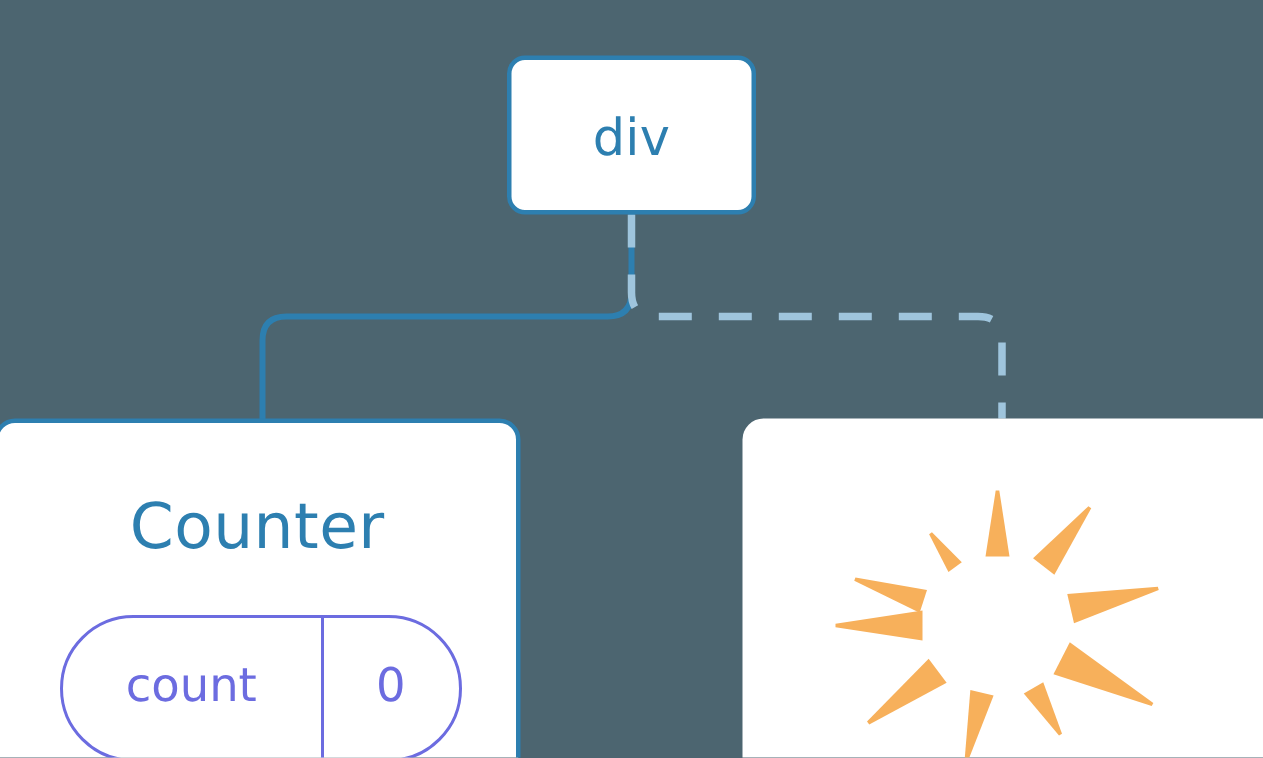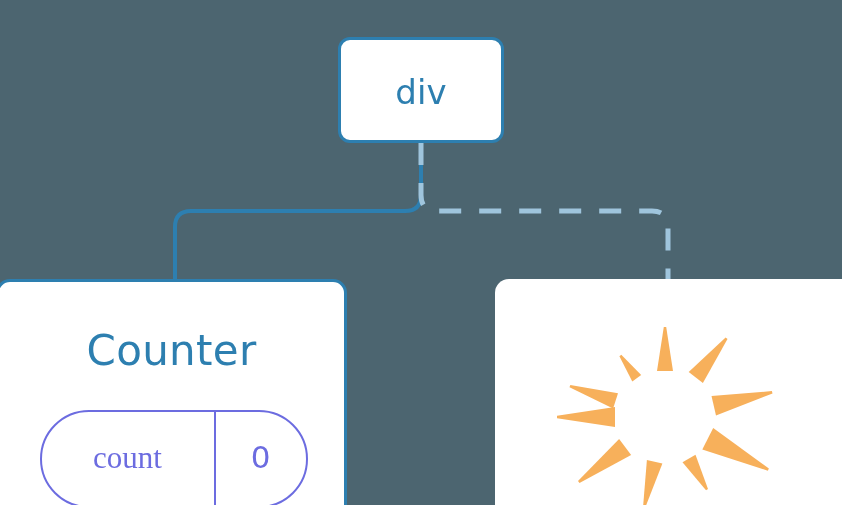--- a/index.html
+++ b/index.html
@@ -98,21 +98,20 @@
     display: flex;
     align-items: center;
     justify-content: center;
     color: #6c6ce0;
     font-size: 31px;
     line-height: 1;
   }
   .pill-key {
     width: 172px;
     padding-bottom: 3px;
-    font-family: Liberation Serif, serif;
   }
   .pill-val {
     width: 90px;
     border-left: 2px solid #6c6ce0;
     padding-bottom: 3px;
   }
 
   .node-loading {
     left: 495px;
     top: 236px;

